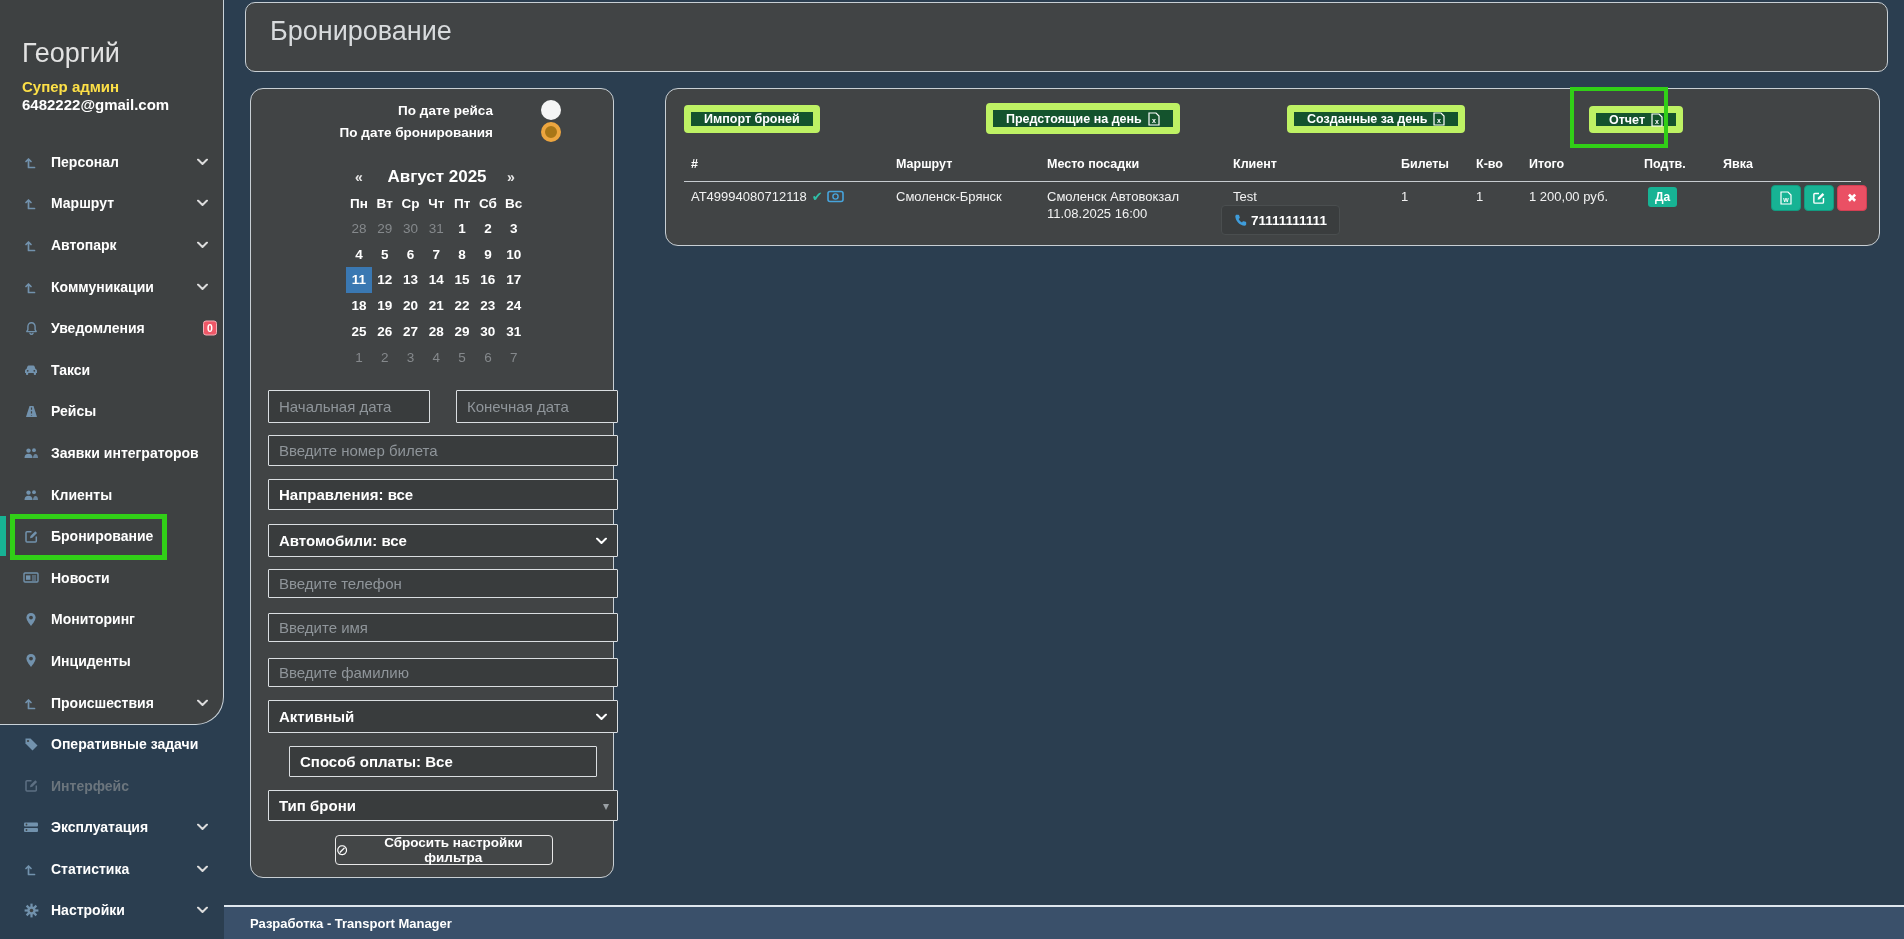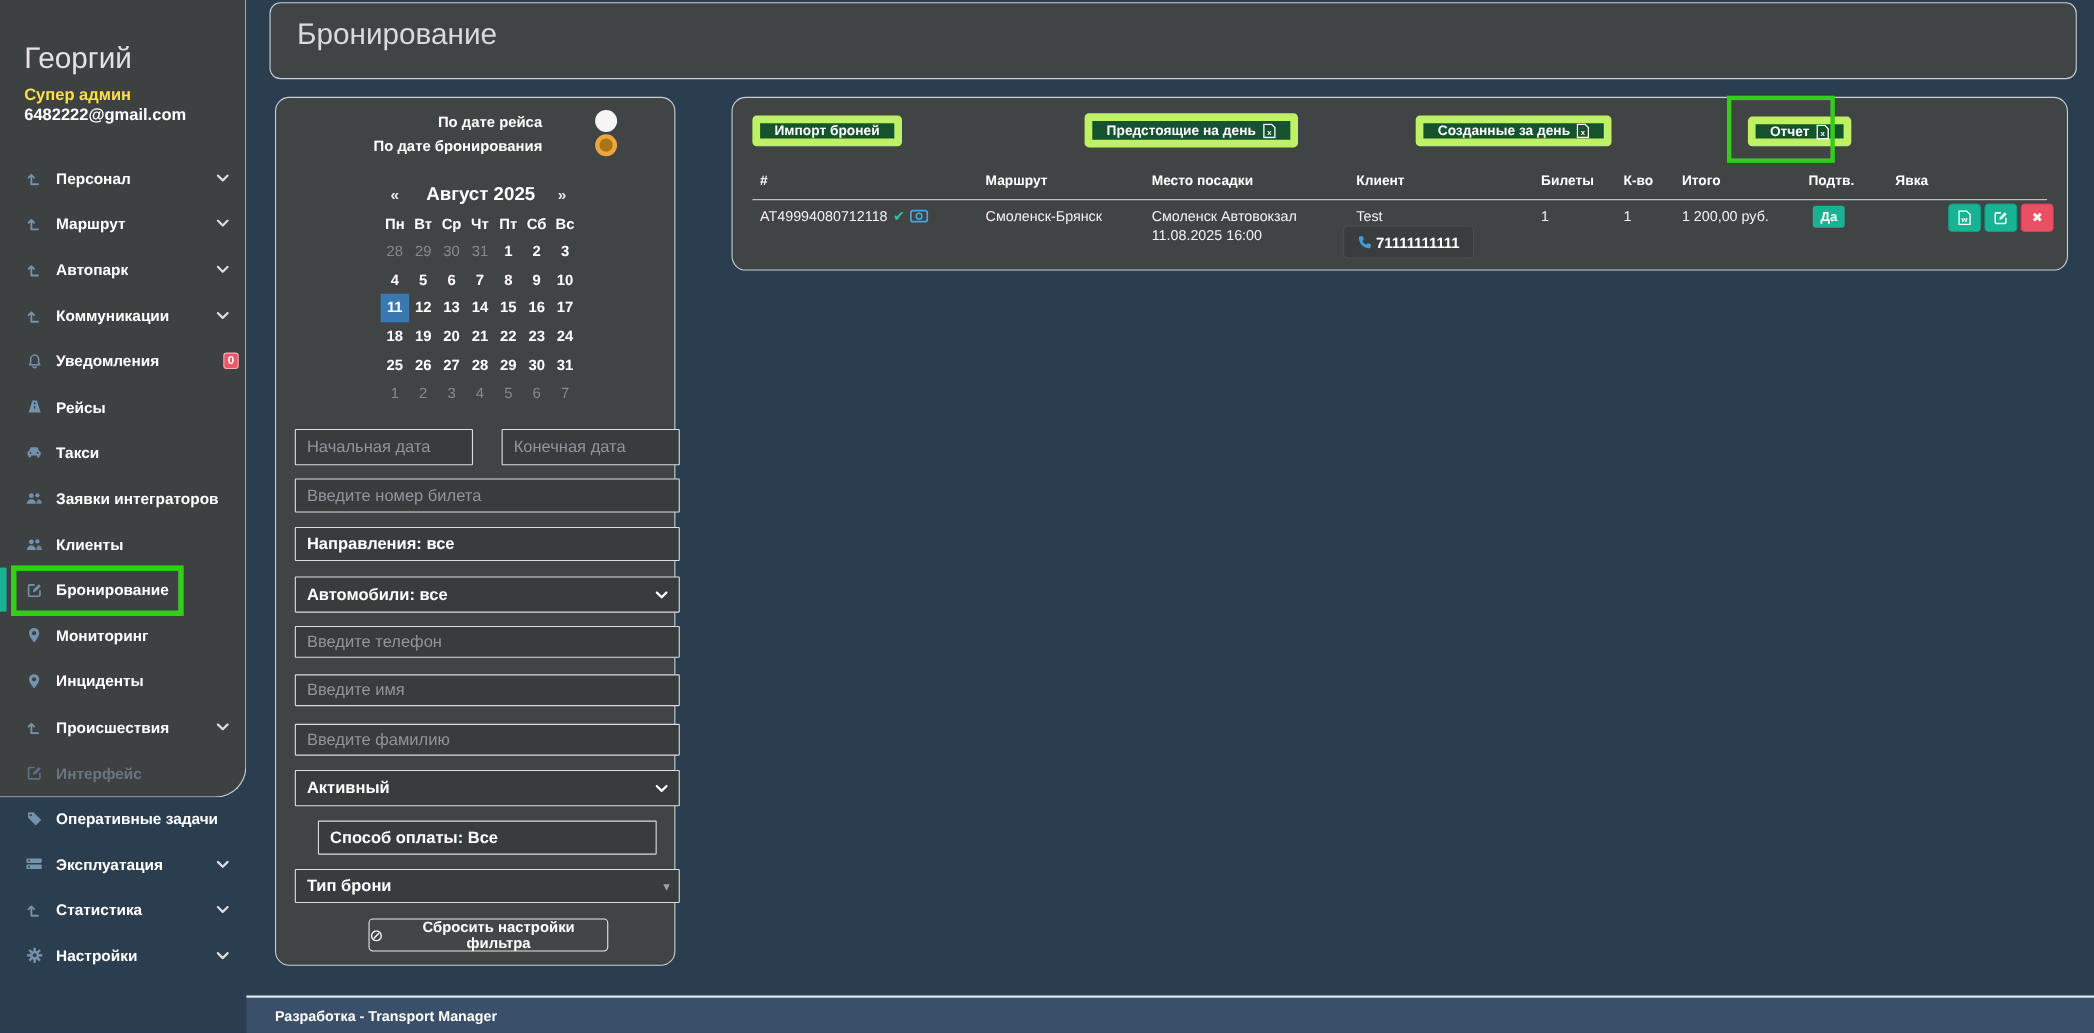--- a/index.html
+++ b/index.html
@@ -206,36 +206,36 @@
           <svg width="15" height="15" viewBox="0 0 15 15">
             <path d="M7.5 1.8 C5.2 1.8 3.9 3.6 3.9 5.8 L3.9 8.6 L2.8 10.6 L12.2 10.6 L11.1 8.6 L11.1 5.8 C11.1 3.6 9.8 1.8 7.5 1.8 Z" fill="none" stroke="currentColor" stroke-width="1.4" stroke-linejoin="round"></path>
             <path d="M6 12.2 A1.6 1.6 0 0 0 9 12.2" fill="none" stroke="currentColor" stroke-width="1.4" stroke-linecap="round"></path>
           </svg>
         </span>
         <span class="nav-label">Уведомления</span>
         <span class="nav-badge">0</span>
       </div>
       <div class="nav-item">
         <span class="nav-icon">
-          <svg width="15" height="15" viewBox="0 0 15 15">
-            <path d="M5.5 2 H9.5 L13 13 H2 Z" fill="currentColor"></path>
-            <path d="M7.5 3.5 V11.5" stroke="#3e4142" stroke-width="1.2" stroke-dasharray="2.2 1.6"></path>
-          </svg>
-        </span>
-        <span class="nav-label">Рейсы</span>
-      </div>
-      <div class="nav-item">
-        <span class="nav-icon">
           <svg width="16" height="14" viewBox="0 0 16 14">
             <path d="M3.5 6 L4.4 3.4 C4.6 2.8 5.1 2.5 5.7 2.5 L10.3 2.5 C10.9 2.5 11.4 2.8 11.6 3.4 L12.5 6 C13.4 6.2 14 6.9 14 7.8 L14 10 L13 10 L13 11.2 C13 11.6 12.7 12 12.2 12 L11.6 12 C11.2 12 10.8 11.6 10.8 11.2 L10.8 10 L5.2 10 L5.2 11.2 C5.2 11.6 4.8 12 4.4 12 L3.8 12 C3.3 12 3 11.6 3 11.2 L3 10 L2 10 L2 7.8 C2 6.9 2.6 6.2 3.5 6 Z" fill="currentColor"></path>
             <circle cx="4.7" cy="7.8" r="0.9" fill="#3e4142"></circle>
             <circle cx="11.3" cy="7.8" r="0.9" fill="#3e4142"></circle>
           </svg>
         </span>
         <span class="nav-label">Такси</span>
+      </div>
+      <div class="nav-item">
+        <span class="nav-icon">
+          <svg width="15" height="15" viewBox="0 0 15 15">
+            <path d="M5.5 2 H9.5 L13 13 H2 Z" fill="currentColor"></path>
+            <path d="M7.5 3.5 V11.5" stroke="#3e4142" stroke-width="1.2" stroke-dasharray="2.2 1.6"></path>
+          </svg>
+        </span>
+        <span class="nav-label">Рейсы</span>
       </div>
       <div class="nav-item">
         <span class="nav-icon">
           <svg width="16" height="14" viewBox="0 0 16 14">
             <circle cx="5.5" cy="4.6" r="2.2" fill="currentColor"></circle>
             <circle cx="11" cy="4.2" r="1.9" fill="currentColor"></circle>
             <path d="M1.5 12 C1.5 9.2 3.2 7.8 5.5 7.8 C7.8 7.8 9.5 9.2 9.5 12 Z" fill="currentColor"></path>
             <path d="M10 12 C10 9.8 11 8 12.5 8 C14 8 15 9.5 15 12 Z" fill="currentColor" opacity="0.85"></path>
           </svg>
         </span>
@@ -256,20 +256,30 @@
         <span class="nav-icon">
           <svg width="15" height="15" viewBox="0 0 15 15">
             <path d="M12.3 7.5 L12.3 12 C12.3 12.6 11.9 13 11.3 13 L3 13 C2.4 13 2 12.6 2 12 L2 3.7 C2 3.1 2.4 2.7 3 2.7 L7.5 2.7" fill="none" stroke="currentColor" stroke-width="1.5"></path>
             <path d="M6 9.3 L6.5 7 L11.3 2.2 L13.1 4 L8.3 8.8 Z" fill="currentColor"></path>
           </svg>
         </span>
         <span class="nav-label">Бронирование</span>
       </div>
       <div class="nav-item">
         <span class="nav-icon">
+          <svg width="16" height="13" viewBox="0 0 16 13">
+            <rect x="1" y="2" width="14" height="9" rx="1" fill="none" stroke="currentColor" stroke-width="1.4"></rect>
+            <rect x="3" y="4.4" width="4.4" height="4.4" fill="currentColor"></rect>
+            <path d="M9 5 H13 M9 7 H13 M9 9 H13" stroke="currentColor" stroke-width="1"></path>
+          </svg>
+        </span>
+        <span class="nav-label">Новости</span>
+      </div>
+      <div class="nav-item">
+        <span class="nav-icon">
           <svg width="12" height="15" viewBox="0 0 12 15">
             <path d="M6 1 C3.3 1 1.4 3 1.4 5.6 C1.4 8.8 6 14 6 14 C6 14 10.6 8.8 10.6 5.6 C10.6 3 8.7 1 6 1 Z" fill="currentColor"></path>
             <circle cx="6" cy="5.6" r="1.9" fill="#3e4142"></circle>
           </svg>
         </span>
         <span class="nav-label">Мониторинг</span>
       </div>
       <div class="nav-item">
         <span class="nav-icon">
           <svg width="12" height="15" viewBox="0 0 12 15">
@@ -285,37 +295,37 @@
             <path d="M4.5 12.5 V4 M4.5 4 L2 6.5 M4.5 4 L7 6.5 M4.5 12.5 H10.5" stroke="currentColor" stroke-width="1.7" fill="none" stroke-linecap="round" stroke-linejoin="round"></path>
           </svg>
         </span>
         <span class="nav-label">Происшествия</span>
         <span class="nav-chevron">
           <svg width="11" height="7" viewBox="0 0 11 7">
             <path d="M1 1 L5.5 5.5 L10 1" fill="none" stroke="currentColor" stroke-width="2" stroke-linecap="round" stroke-linejoin="round"></path>
           </svg>
         </span>
       </div>
+      <div class="nav-item">
+        <span class="nav-icon">
+          <svg width="15" height="15" viewBox="0 0 15 15">
+            <path d="M1.5 6.5 L1.5 1.5 L6.5 1.5 L13.5 8.5 L8.5 13.5 Z" fill="currentColor"></path>
+            <circle cx="4" cy="4" r="1.1" fill="#3e4142"></circle>
+          </svg>
+        </span>
+        <span class="nav-label">Оперативные задачи</span>
+      </div>
       <div class="nav-item disabled">
         <span class="nav-icon">
           <svg width="15" height="15" viewBox="0 0 15 15">
             <path d="M12.3 7.5 L12.3 12 C12.3 12.6 11.9 13 11.3 13 L3 13 C2.4 13 2 12.6 2 12 L2 3.7 C2 3.1 2.4 2.7 3 2.7 L7.5 2.7" fill="none" stroke="currentColor" stroke-width="1.5"></path>
             <path d="M6 9.3 L6.5 7 L11.3 2.2 L13.1 4 L8.3 8.8 Z" fill="currentColor"></path>
           </svg>
         </span>
         <span class="nav-label">Интерфейс</span>
-      </div>
-      <div class="nav-item">
-        <span class="nav-icon">
-          <svg width="15" height="15" viewBox="0 0 15 15">
-            <path d="M1.5 6.5 L1.5 1.5 L6.5 1.5 L13.5 8.5 L8.5 13.5 Z" fill="currentColor"></path>
-            <circle cx="4" cy="4" r="1.1" fill="#3e4142"></circle>
-          </svg>
-        </span>
-        <span class="nav-label">Оперативные задачи</span>
       </div>
       <div class="nav-item">
         <span class="nav-icon">
           <svg width="16" height="13" viewBox="0 0 16 13">
             <rect x="1" y="1.5" width="14" height="4" rx="1" fill="currentColor"></rect>
             <rect x="1" y="7" width="14" height="4" rx="1" fill="currentColor"></rect>
             <circle cx="3.5" cy="3.5" r="0.9" fill="#3e4142"></circle>
             <circle cx="3.5" cy="9" r="0.9" fill="#3e4142"></circle>
           </svg>
         </span>

